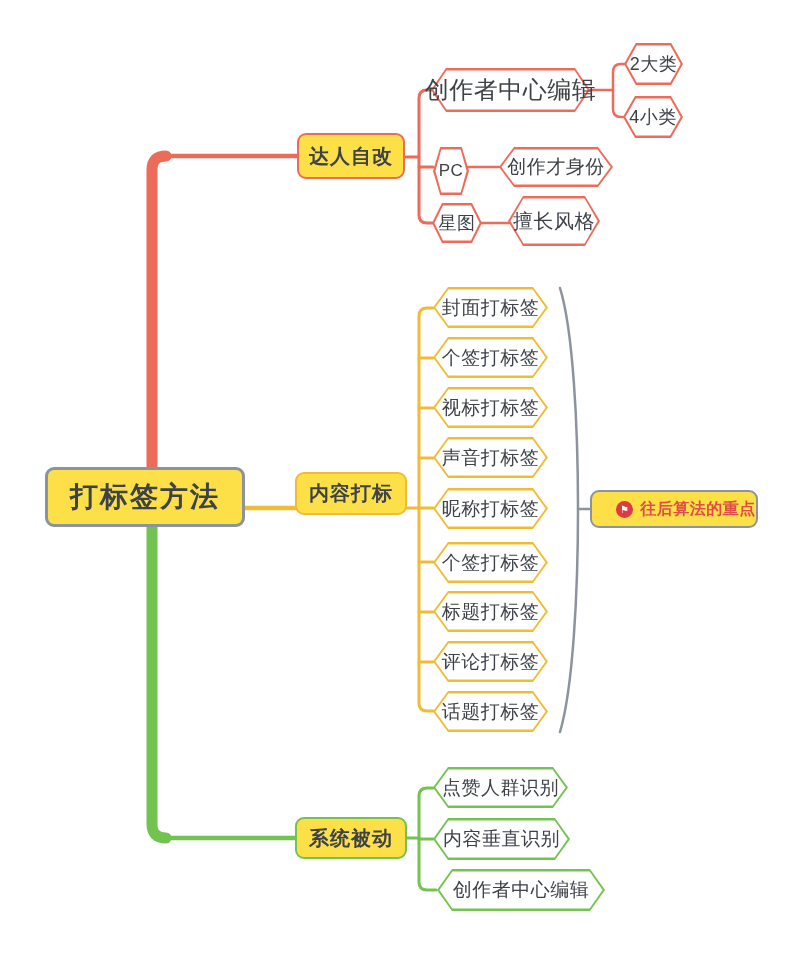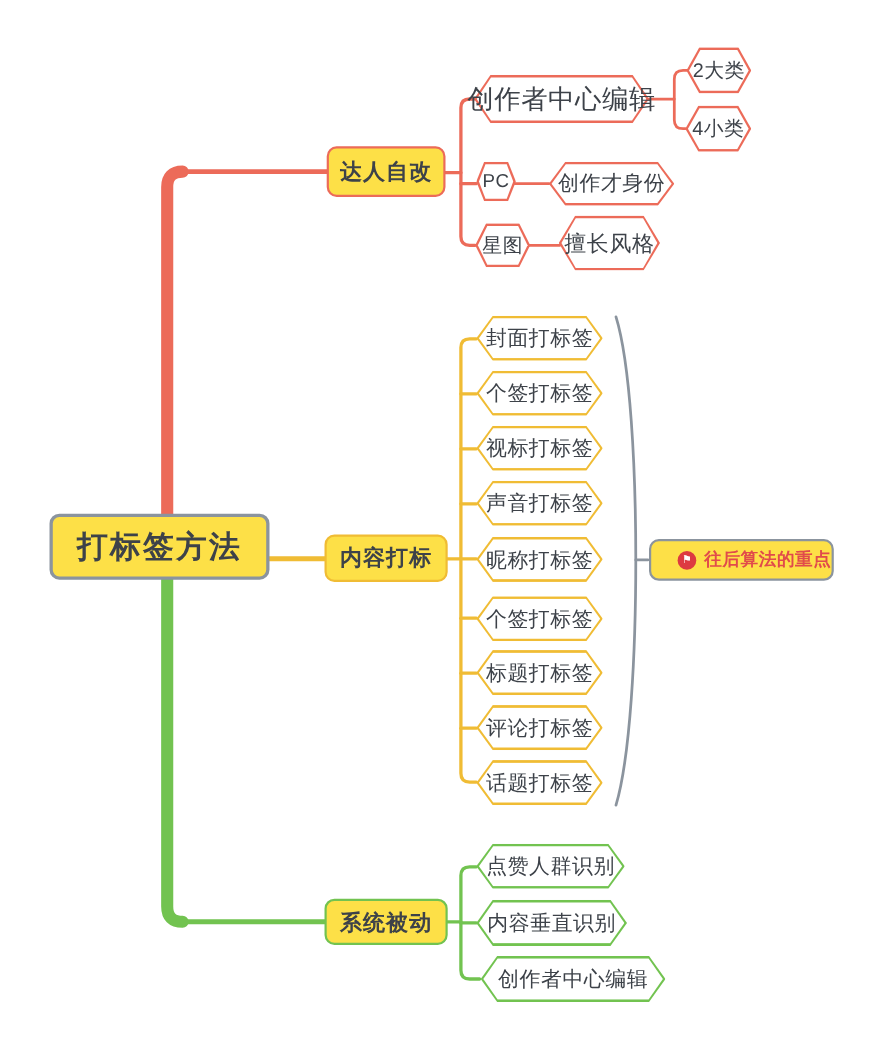--- a/index.html
+++ b/index.html
@@ -106,42 +106,42 @@
   <div class="hex red" style="left:624px;top:43px;width:59px;height:42px;font-size:18px;">
     <i class="hex-bg"></i>
       <i class="hex-in"></i>
     <span class="lbl">2大类</span>
   </div>
   <div class="hex red" style="left:623px;top:96px;width:60px;height:42px;font-size:18px;">
     <i class="hex-bg"></i>
       <i class="hex-in"></i>
     <span class="lbl">4小类</span>
   </div>
-  <div class="hex red" style="left:433px;top:147px;width:36px;height:36px;font-size:17px;">
+  <div class="hex red" style="left:433px;top:147px;width:36px;height:48px;font-size:17px;">
     <i class="hex-bg"></i>
       <i class="hex-in"></i>
     <span class="lbl">PC</span>
   </div>
   <div class="hex red" style="left:499px;top:147px;width:114px;height:40px;">
     <i class="hex-bg"></i>
       <i class="hex-in"></i>
     <span class="lbl">创作才身份</span>
   </div>
   <div class="hex red" style="left:432px;top:203px;width:50px;height:40px;font-size:18px;">
     <i class="hex-bg"></i>
       <i class="hex-in"></i>
     <span class="lbl">星图</span>
   </div>
   <div class="hex red" style="left:508px;top:196px;width:92px;height:50px;font-size:20px;">
     <i class="hex-bg"></i>
       <i class="hex-in"></i>
     <span class="lbl">擅长风格</span>
   </div>
 
-  <div class="rbox yellow branch" style="left:295px;top:486px;width:112px;height:43px;">内容打标</div>
+  <div class="rbox yellow branch" style="left:295px;top:472px;width:112px;height:43px;">内容打标</div>
 
   <div class="hex yellow" style="left:433px;top:287px;width:115px;height:41px;">
     <i class="hex-bg"></i>
       <i class="hex-in"></i>
     <span class="lbl">封面打标签</span>
   </div>
   <div class="hex yellow" style="left:433px;top:337px;width:115px;height:41px;">
     <i class="hex-bg"></i>
       <i class="hex-in"></i>
     <span class="lbl">个签打标签</span>

